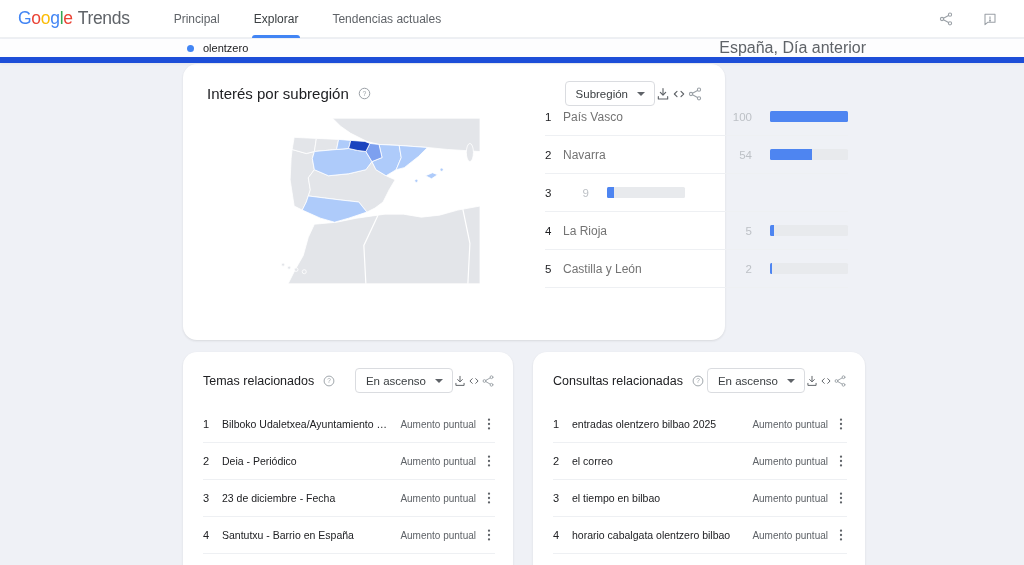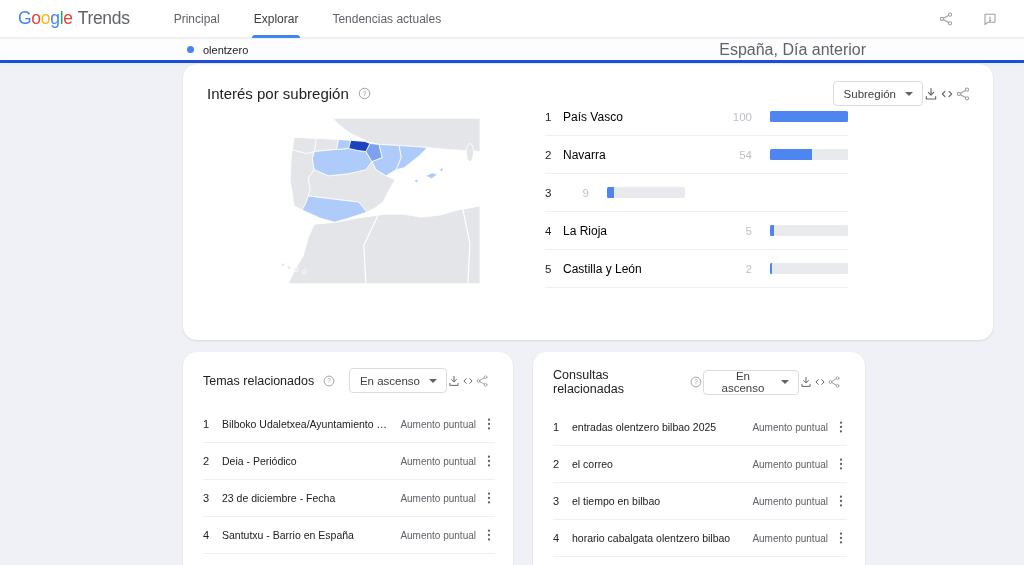--- a/index.html
+++ b/index.html
@@ -14,65 +14,65 @@
   .nav { display:flex; margin-left:44px; height:100%; align-items:center; gap:34px; }
   .nav-item { position:relative; font-size:12px; color:#5f6368; height:100%; display:flex; align-items:center; cursor:pointer; }
   .nav-item.active { color:#3c4043; }
   .nav-item.active::after { content:""; position:absolute; left:-2px; right:-2px; bottom:-1px; height:3.5px;
             background:#4285f4; border-radius:3px 3px 0 0; }
   .topbar-icons { margin-left:auto; margin-right:26px; display:flex; gap:28px; align-items:center; }
   .icon-btn svg { display:block; }
 
   
   .termbar { position:absolute; left:0; top:39px; width:1024px; height:24px; background:#fdfdfe;
-             border-bottom:3px solid #1d4ed8; box-shadow:0 1px 3px rgba(0,0,0,0.05);
+             border-bottom:6px solid #1d4ed8; box-shadow:0 1px 3px rgba(0,0,0,0.05);
              display:flex; align-items:center; z-index:4; }
   .term { margin-left:187px; display:flex; align-items:center; gap:9px; font-size:11px; color:#202124; }
   .term-dot { width:7px; height:7px; border-radius:50%; }
   .term-context { margin-left:auto; margin-right:158px; font-size:16px; color:#5f6368;text-align:right; }
 
   
   .card { position:absolute; background:#fff; border-radius:14px;
           box-shadow:0 1px 2px rgba(60,64,67,.08), 0 1px 3px rgba(60,64,67,.05); }
-  .card-subregion { left:183px; top:64px; width:810px; height:276px; }
+  .card-subregion { left:183px; top:64px; width:542px; height:276px; }
   .card-topics   { left:183px; top:352px; width:330px; height:240px; }
   .card-queries  { left:533px; top:352px; width:332px; height:240px; }
 
   .card-head { display:flex; align-items:center; padding:17px 22px 0 24px; }
   .card-title { font-size:15px; font-weight:400; color:#202124; }
   .card-title-sm { font-size:12.5px; font-weight:400; color:#202124; }
   .help-icon { margin-left:8px; display:flex; }
   .card-actions { margin-left:auto; display:flex; align-items:center; }
 
   .select-btn { display:inline-flex; align-items:center; gap:9px; height:25px; padding:0 9px 0 10px;
                 border:1px solid #dadce0; border-radius:4px; background:#fff; font-size:11.5px;
                 color:#3c4043; font-family:inherit; cursor:pointer; }
   .caret { width:0; height:0; border-left:4px solid transparent; border-right:4px solid transparent;
            border-top:4.5px solid #5f6368; }
 
   
   .region-list { position:absolute; left:362px; top:34px; width:303px; }
   .region-row { display:flex; align-items:center; height:38px; border-bottom:1px solid #eef0f3; cursor:pointer; }
   .region-rank { width:18px; font-size:11.5px; color:#202124; }
-  .region-name { flex:1; font-size:12px; color:#000000; }
+  .region-name { flex:1; font-size:12px; color:#737373; }
   .region-value { width:26px; text-align:right; font-size:11.5px; color:#bdc1c6; margin-right:18px; }
   .region-bar-track { width:78px; height:11px; border-radius:1.5px; overflow:hidden; position:relative; }
   .region-bar-fill { height:100%; }
   .list-pagination { margin-top:13px; display:flex; align-items:center; justify-content:center; gap:15px; }
   .pagination-text { font-size:10.5px; color:#80868b; }
   .pg-btn { background:none; border:none; padding:0; display:flex; cursor:pointer; }
 
   
   .map-wrap { position:absolute; left:95px; top:54px; width:202px; height:166px; }
   .map-wrap svg { width:100%; height:100%; }
   .land { stroke:#ffffff; stroke-width:0.8; stroke-linejoin:round; }
   .land-gray { fill:#e3e5e9; }
 
   
-  .rel-head { display:flex; align-items:center; padding:16px 24px 0 20px; }
+  .rel-head { display:flex; align-items:center; padding:16px 18px 0 20px; }
   .rel-head .card-actions { }
   .rel-rows { margin-top:13px; padding:0 18px 0 20px; }
   .rel-row { display:flex; align-items:center; height:37px; border-bottom:1px solid #eef0f3; cursor:pointer; }
   .rel-rank { width:12px; font-size:11px; color:#202124; margin-right:7px; }
   .rel-label { flex:1; font-size:10.5px; color:#202124; white-space:nowrap; overflow:hidden;
                text-overflow:ellipsis; margin-right:10px; }
   .rel-status { font-size:10px; color:#5f6368; white-space:nowrap;text-align:right; }
   .kebab { margin-left:7px; display:flex; cursor:pointer; }
 
   .gray-stroke { stroke:#5f6368; stroke-width:1.7; fill:none; stroke-linecap:round; stroke-linejoin:round; }

